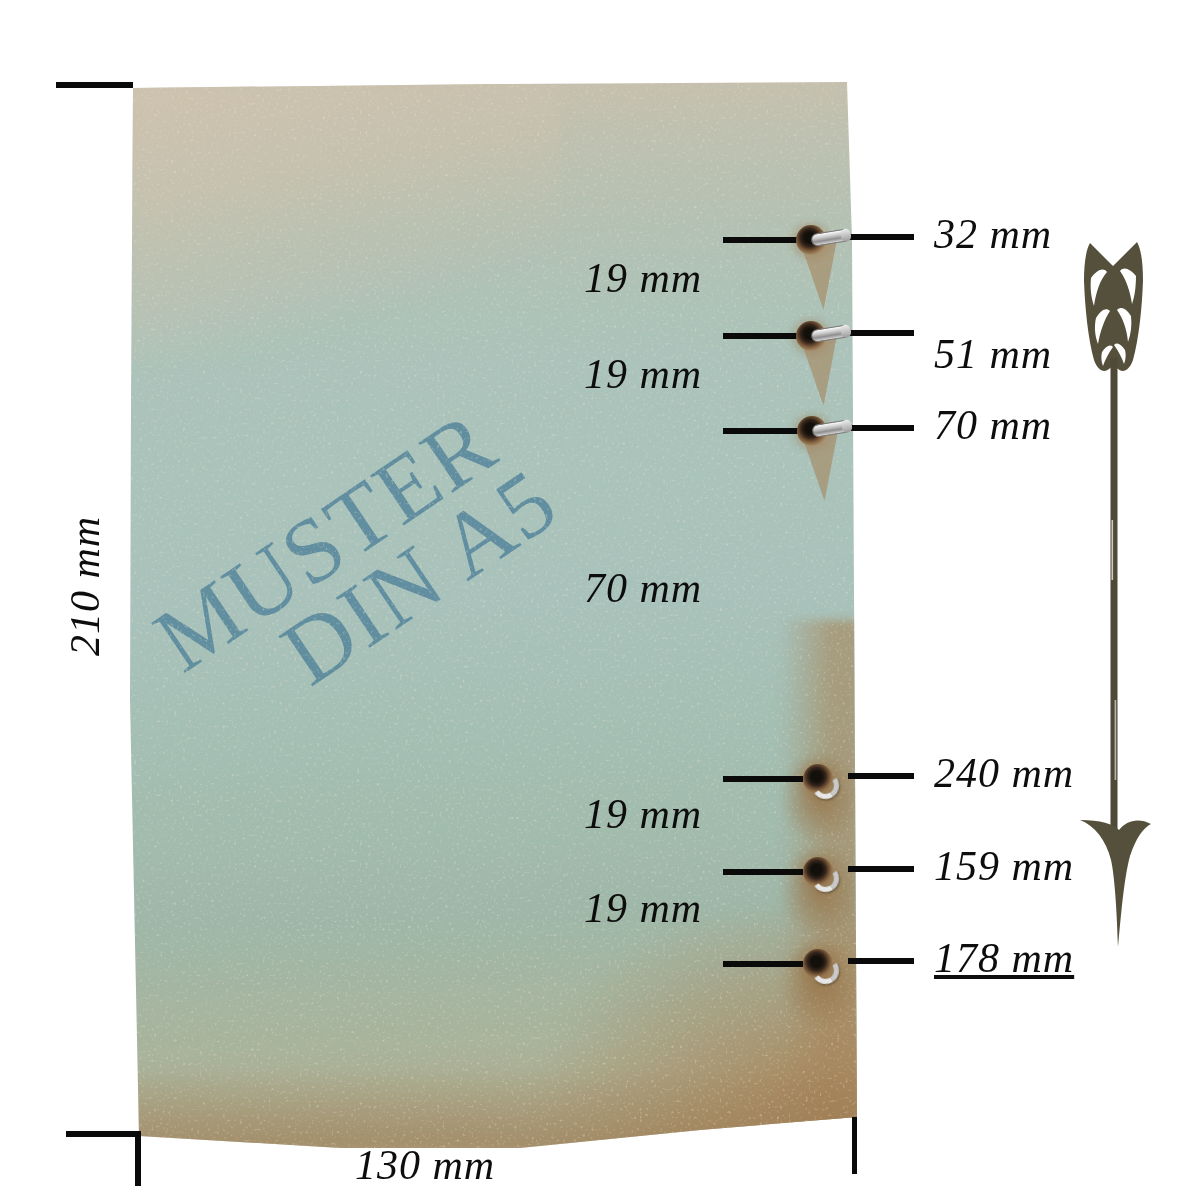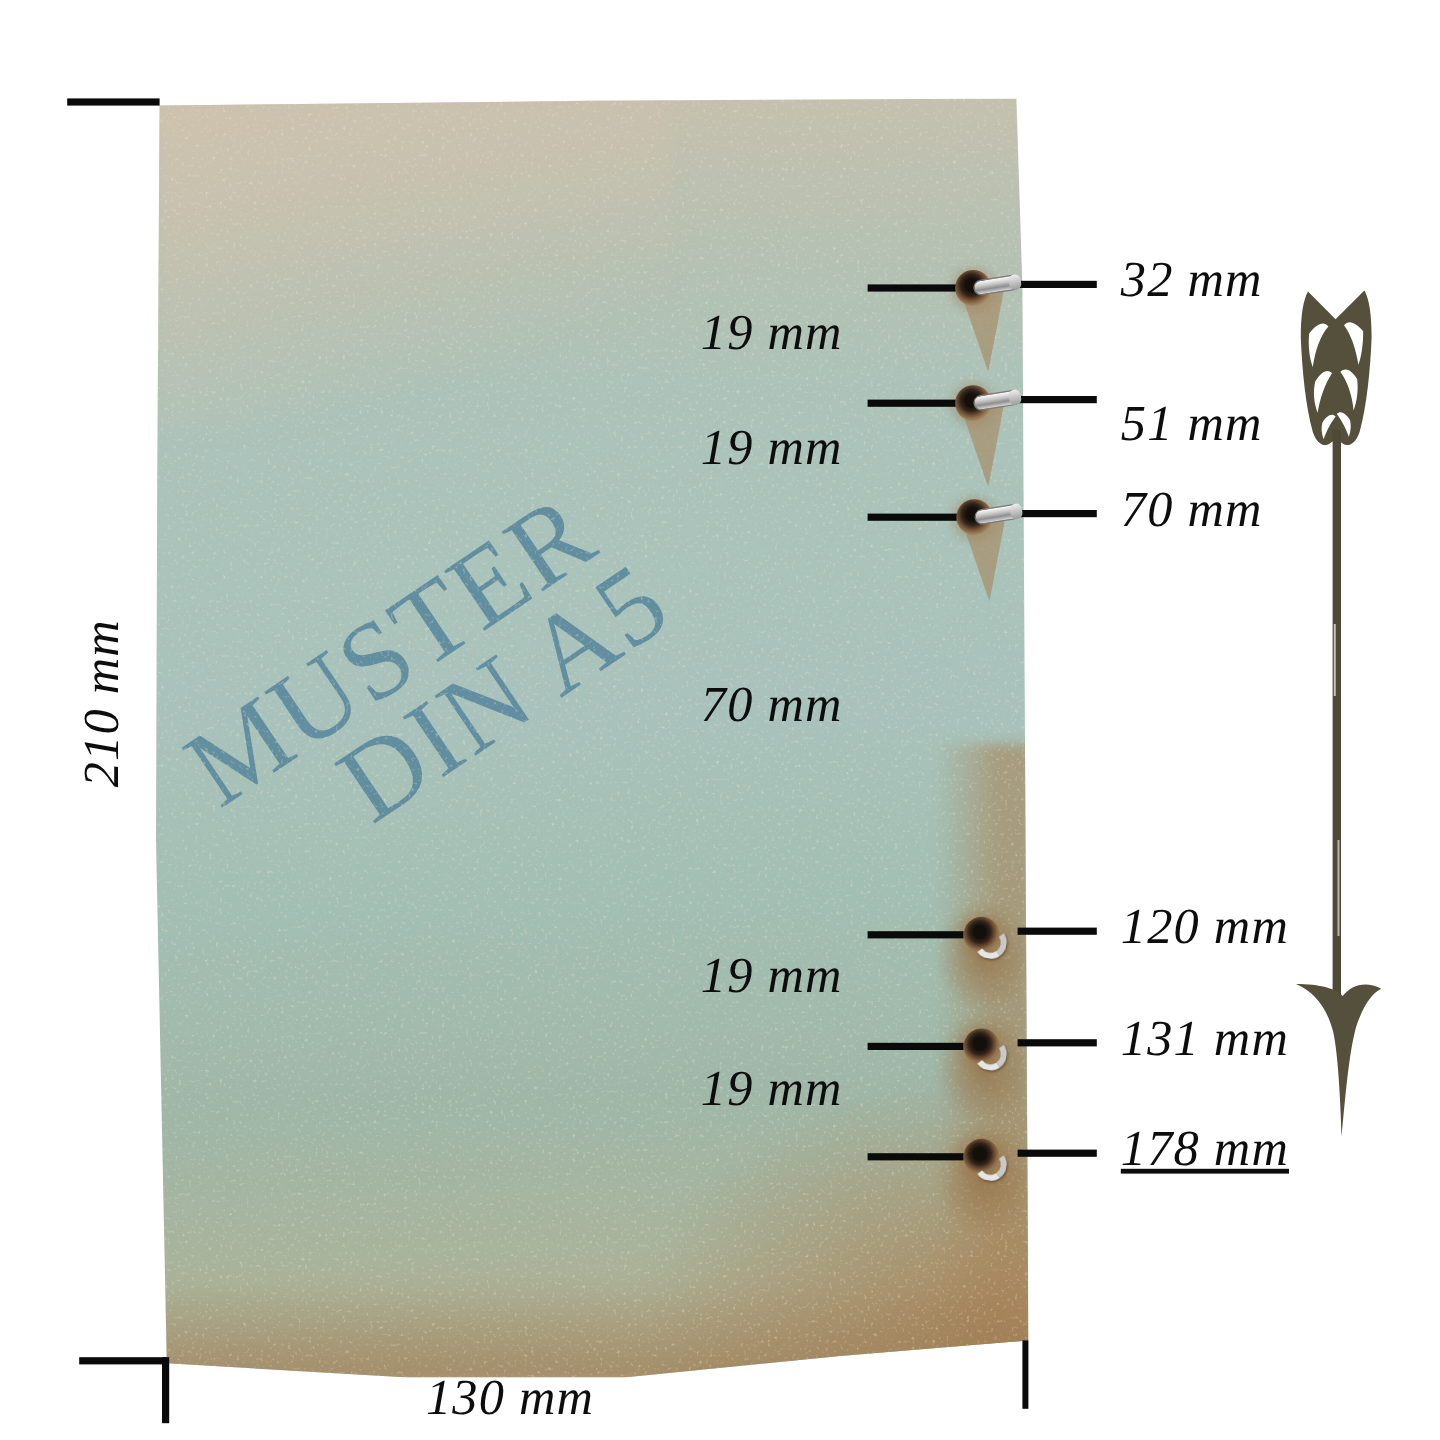--- a/index.html
+++ b/index.html
@@ -111,26 +111,26 @@
       <div class="mlabel" style="left: 934px; top: 309px; margin-top: 24px;">51 mm</div>
       <div class="mline" style="left: 723px; top: 428px; width: 80px;"></div>
       <div class="mline" style="left: 848px; top: 425px; width: 66px;"></div>
       <div class="eyelet" style="left: 797px; top: 416px;"></div>
       <div class="pin" style="left: 812px; top: 422px;"></div>
       <div class="mlabel" style="left: 934px; top: 404px;">70 mm</div>
       <div class="mline" style="left: 723px; top: 776px; width: 80px;"></div>
       <div class="mline" style="left: 848px; top: 773px; width: 66px;"></div>
       <div class="eyelet" style="left: 803px; top: 764px;"></div>
       <div class="ring" style="left: 812px; top: 772px;"></div>
-      <div class="mlabel" style="left: 934px; top: 752px;">120 mm</div>
+      <div class="mlabel" style="left: 934px; top: 752px;">240 mm</div>
       <div class="mline" style="left: 723px; top: 869px; width: 80px;"></div>
       <div class="mline" style="left: 848px; top: 866px; width: 66px;"></div>
       <div class="eyelet" style="left: 803px; top: 857px;"></div>
       <div class="ring" style="left: 812px; top: 865px;"></div>
-      <div class="mlabel" style="left: 934px; top: 845px;">131 mm</div>
+      <div class="mlabel" style="left: 934px; top: 845px;">159 mm</div>
       <div class="mline" style="left: 723px; top: 961px; width: 80px;"></div>
       <div class="mline" style="left: 848px; top: 958px; width: 66px;"></div>
       <div class="eyelet" style="left: 803px; top: 949px;"></div>
       <div class="ring" style="left: 812px; top: 957px;"></div>
       <div class="mlabel" style="left: 934px; top: 937px; text-decoration: underline;">178 mm</div>
     </div>
   <div id="gaps-layer" style="left:0;top:0;width:1200px;height:1200px;">
       <div class="mlabel" style="left: 584px; top: 257px;">19 mm</div>
       <div class="mlabel" style="left: 584px; top: 353px;">19 mm</div>
       <div class="mlabel" style="left: 584px; top: 567px;">70 mm</div>

